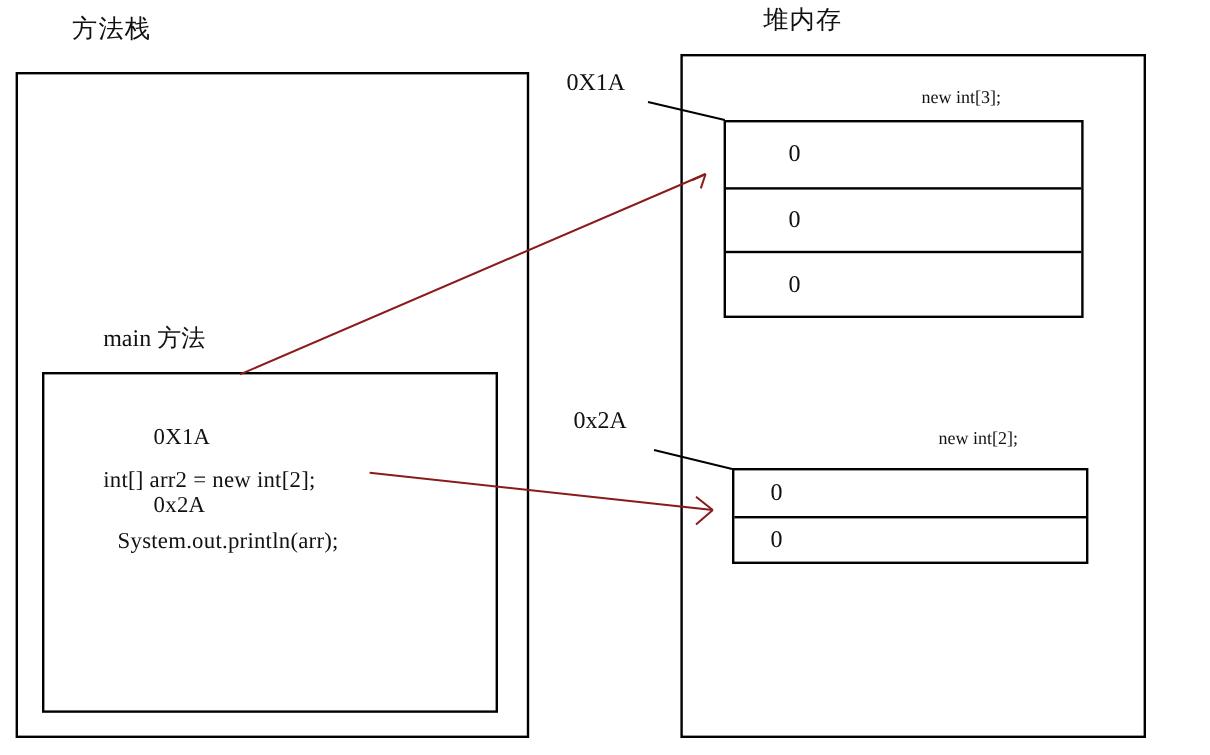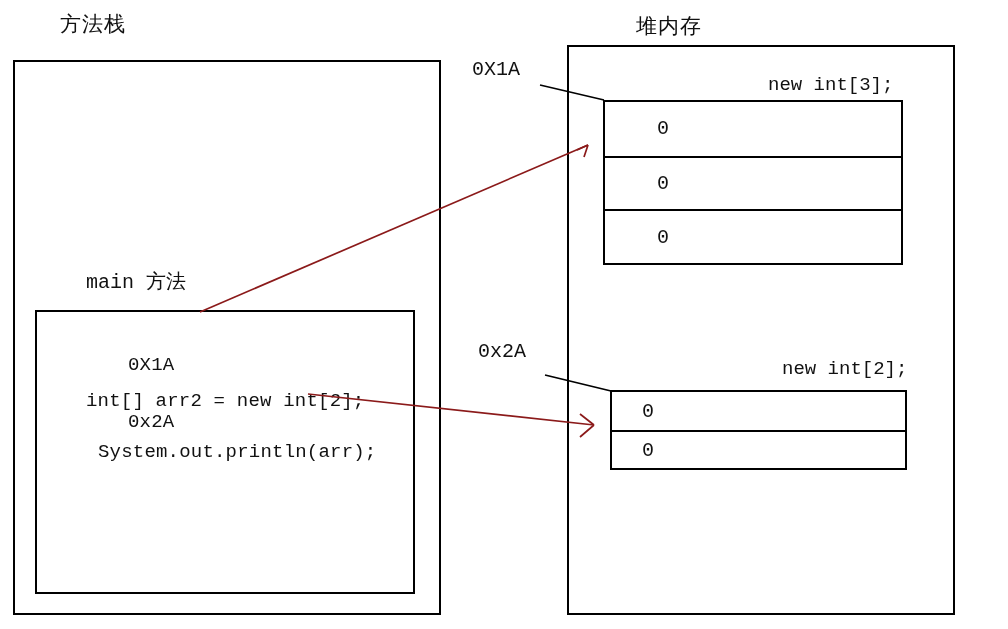--- a/index.html
+++ b/index.html
@@ -5,32 +5,32 @@
   html, body {
     margin: 0;
     padding: 0;
     background: #ffffff;
   }
   #canvas {
     position: relative;
     width: 1008px;
     height: 629px;
     background: #ffffff;
-    font-family: Liberation Mono, monospace;
+    font-family: Liberation Serif, serif;
     overflow: hidden;
   }
   .title {
     position: absolute;
     font-size: 21px;
     color: #111111;
     white-space: nowrap;
     letter-spacing: 1px;
   }
   #stack-title { left: 60px; top: 10px; }
-  #heap-title  { left: 636px; top: 12px; }
+  #heap-title  { left: 636px; top: 2px; }
 
   .box {
     position: absolute;
     border: 2px solid #000000;
     box-sizing: border-box;
     background: transparent;
   }
   #stack-box { left: 13px;  top: 60px;  width: 428px; height: 555px; }
   #heap-box  { left: 567px; top: 45px;  width: 388px; height: 570px; }
   #code-box  { left: 35px;  top: 310px; width: 380px; height: 284px; }
@@ -56,21 +56,21 @@
     position: absolute;
     font-size: 20px;
     color: #111111;
     white-space: nowrap;
   }
   #addr-1a { left: 472px; top: 58px; }
   #addr-2a { left: 478px; top: 340px; }
 
   .array-caption {
     position: absolute;
-    font-size: 19px;
+    font-size: 15px;
     color: #111111;
     white-space: nowrap;
   }
   #caption-arr1 { left: 768px; top: 74px; }
   #caption-arr2 { left: 782px; top: 358px; }
 
   .array-table {
     position: absolute;
     border: 2px solid #000000;
     box-sizing: border-box;

